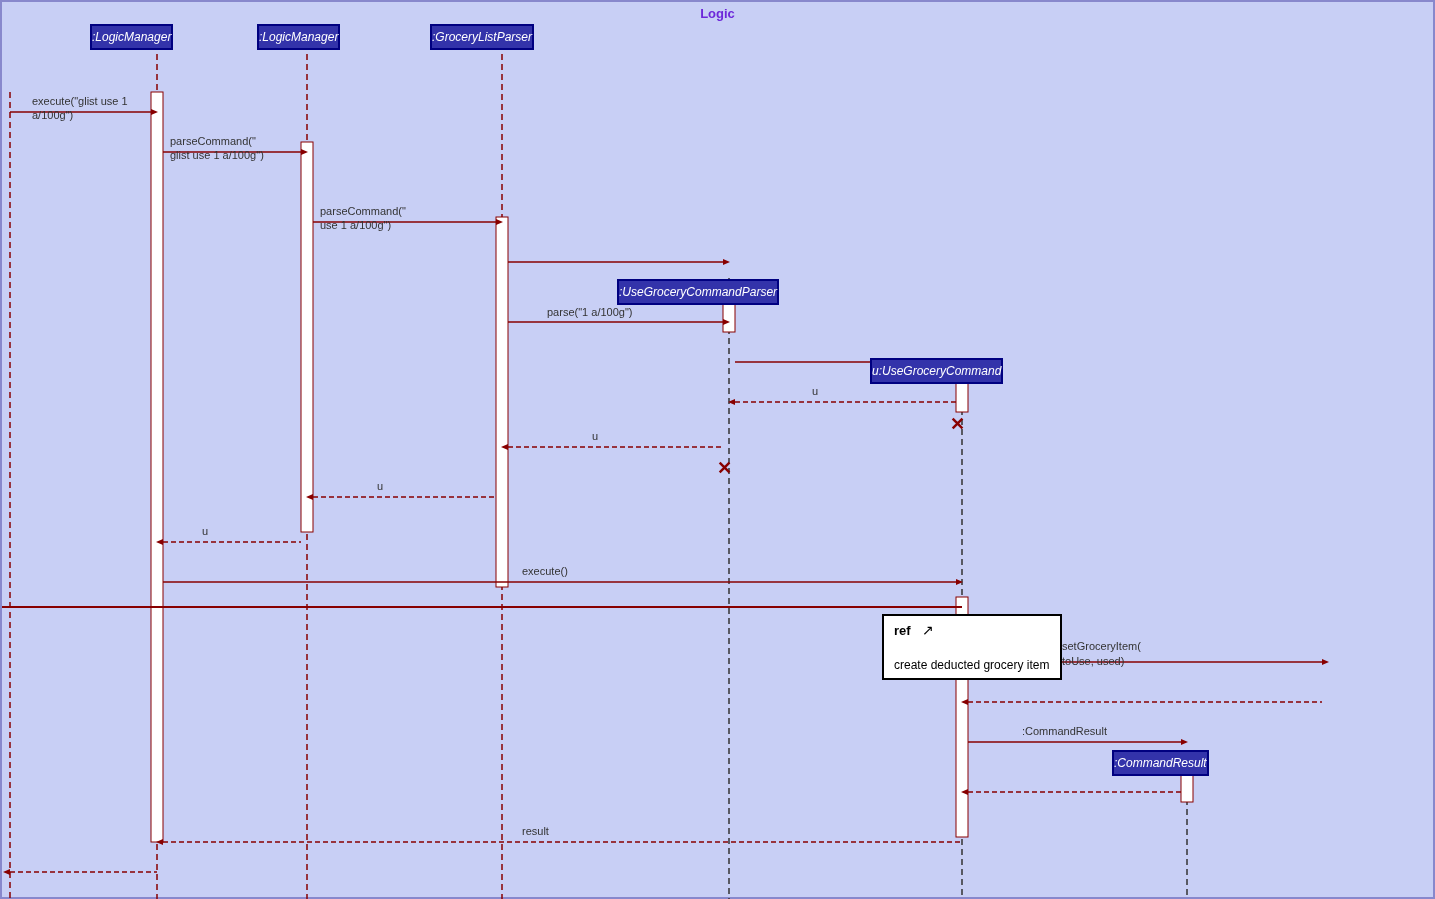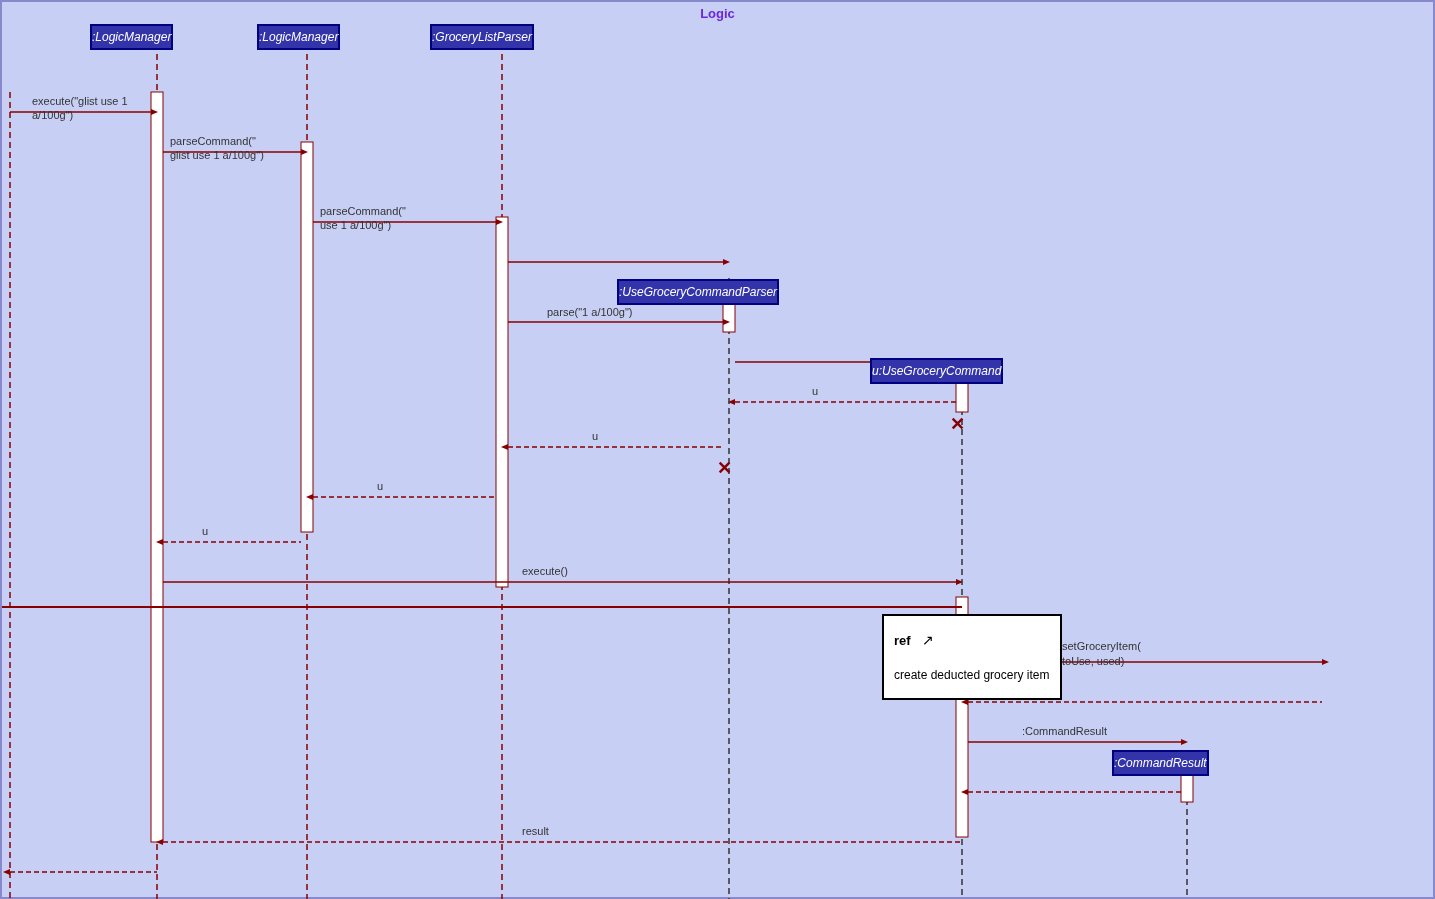--- a/index.html
+++ b/index.html
@@ -50,21 +50,21 @@
       font-size: 12px;
       white-space: nowrap;
       font-style: italic;
     }
 
     
     .ref-box {
       position: absolute;
       background: white;
       border: 2px solid black;
-      padding: 16px 10px;
+      padding: 6px 10px;
       font-size: 12px;
     }
 
     .ref-box .ref-tag {
       font-weight: bold;
       font-size: 13px;
     }
 
     svg.arrows {
       position: absolute;

